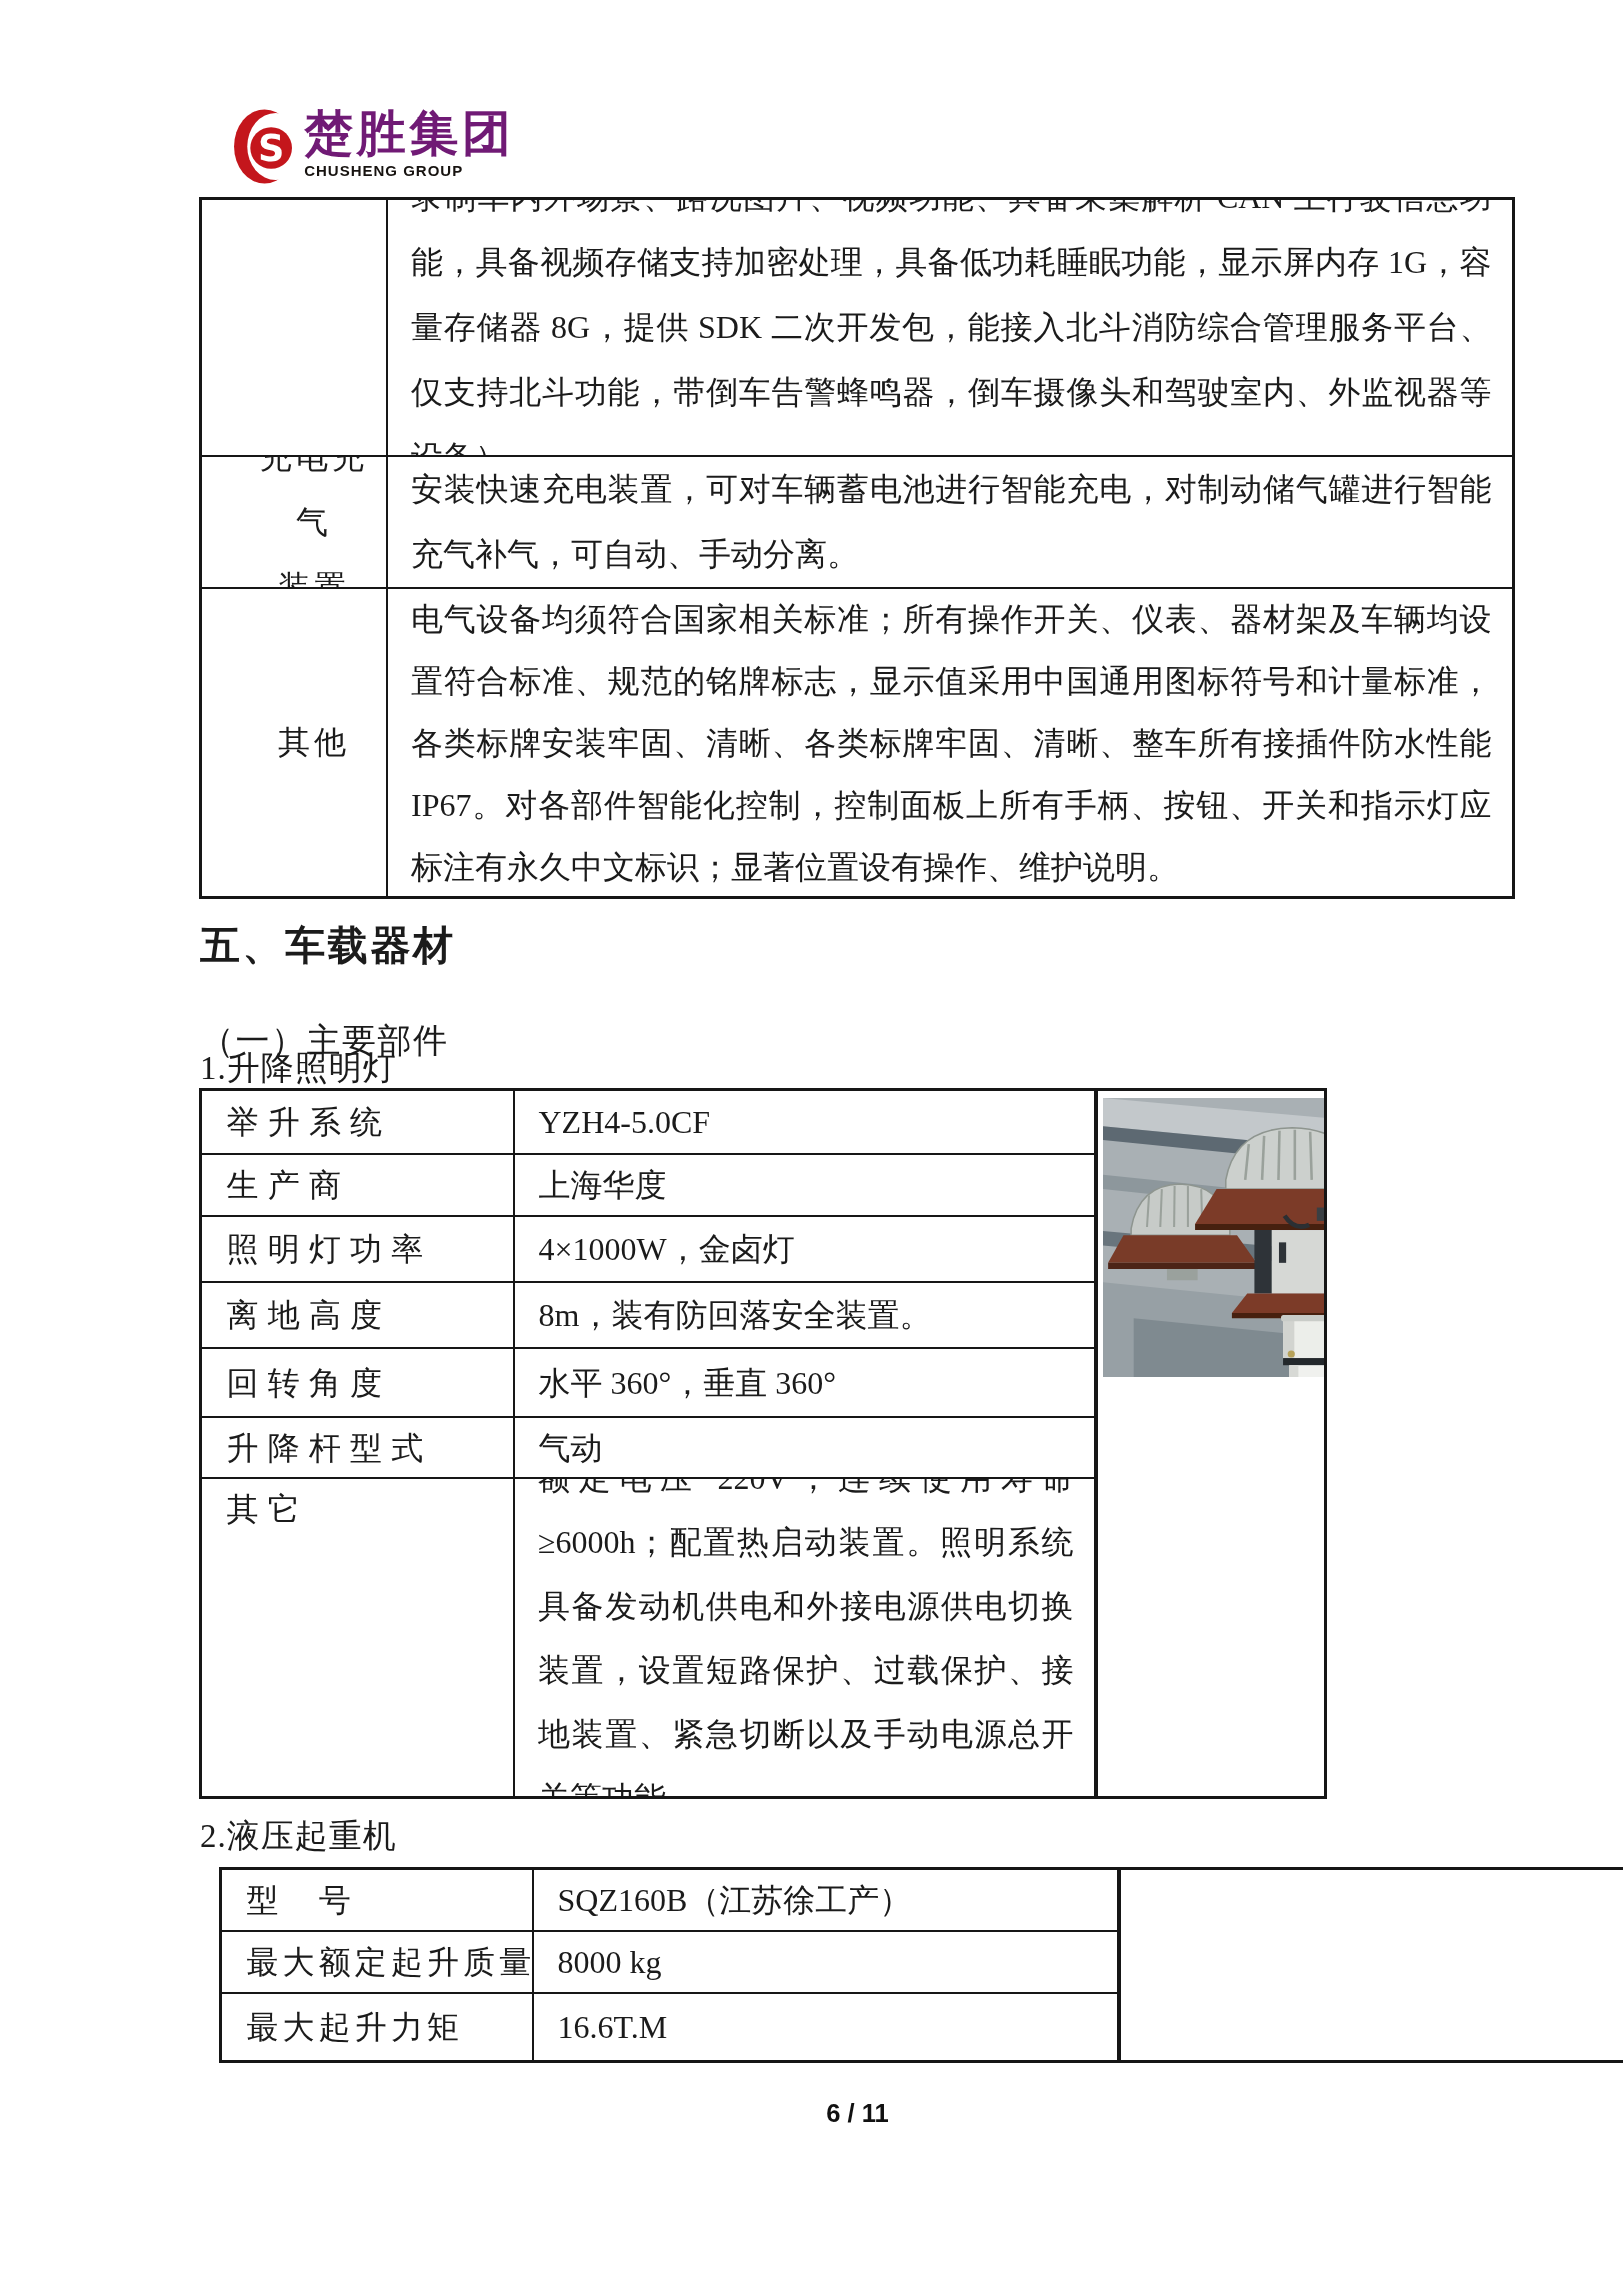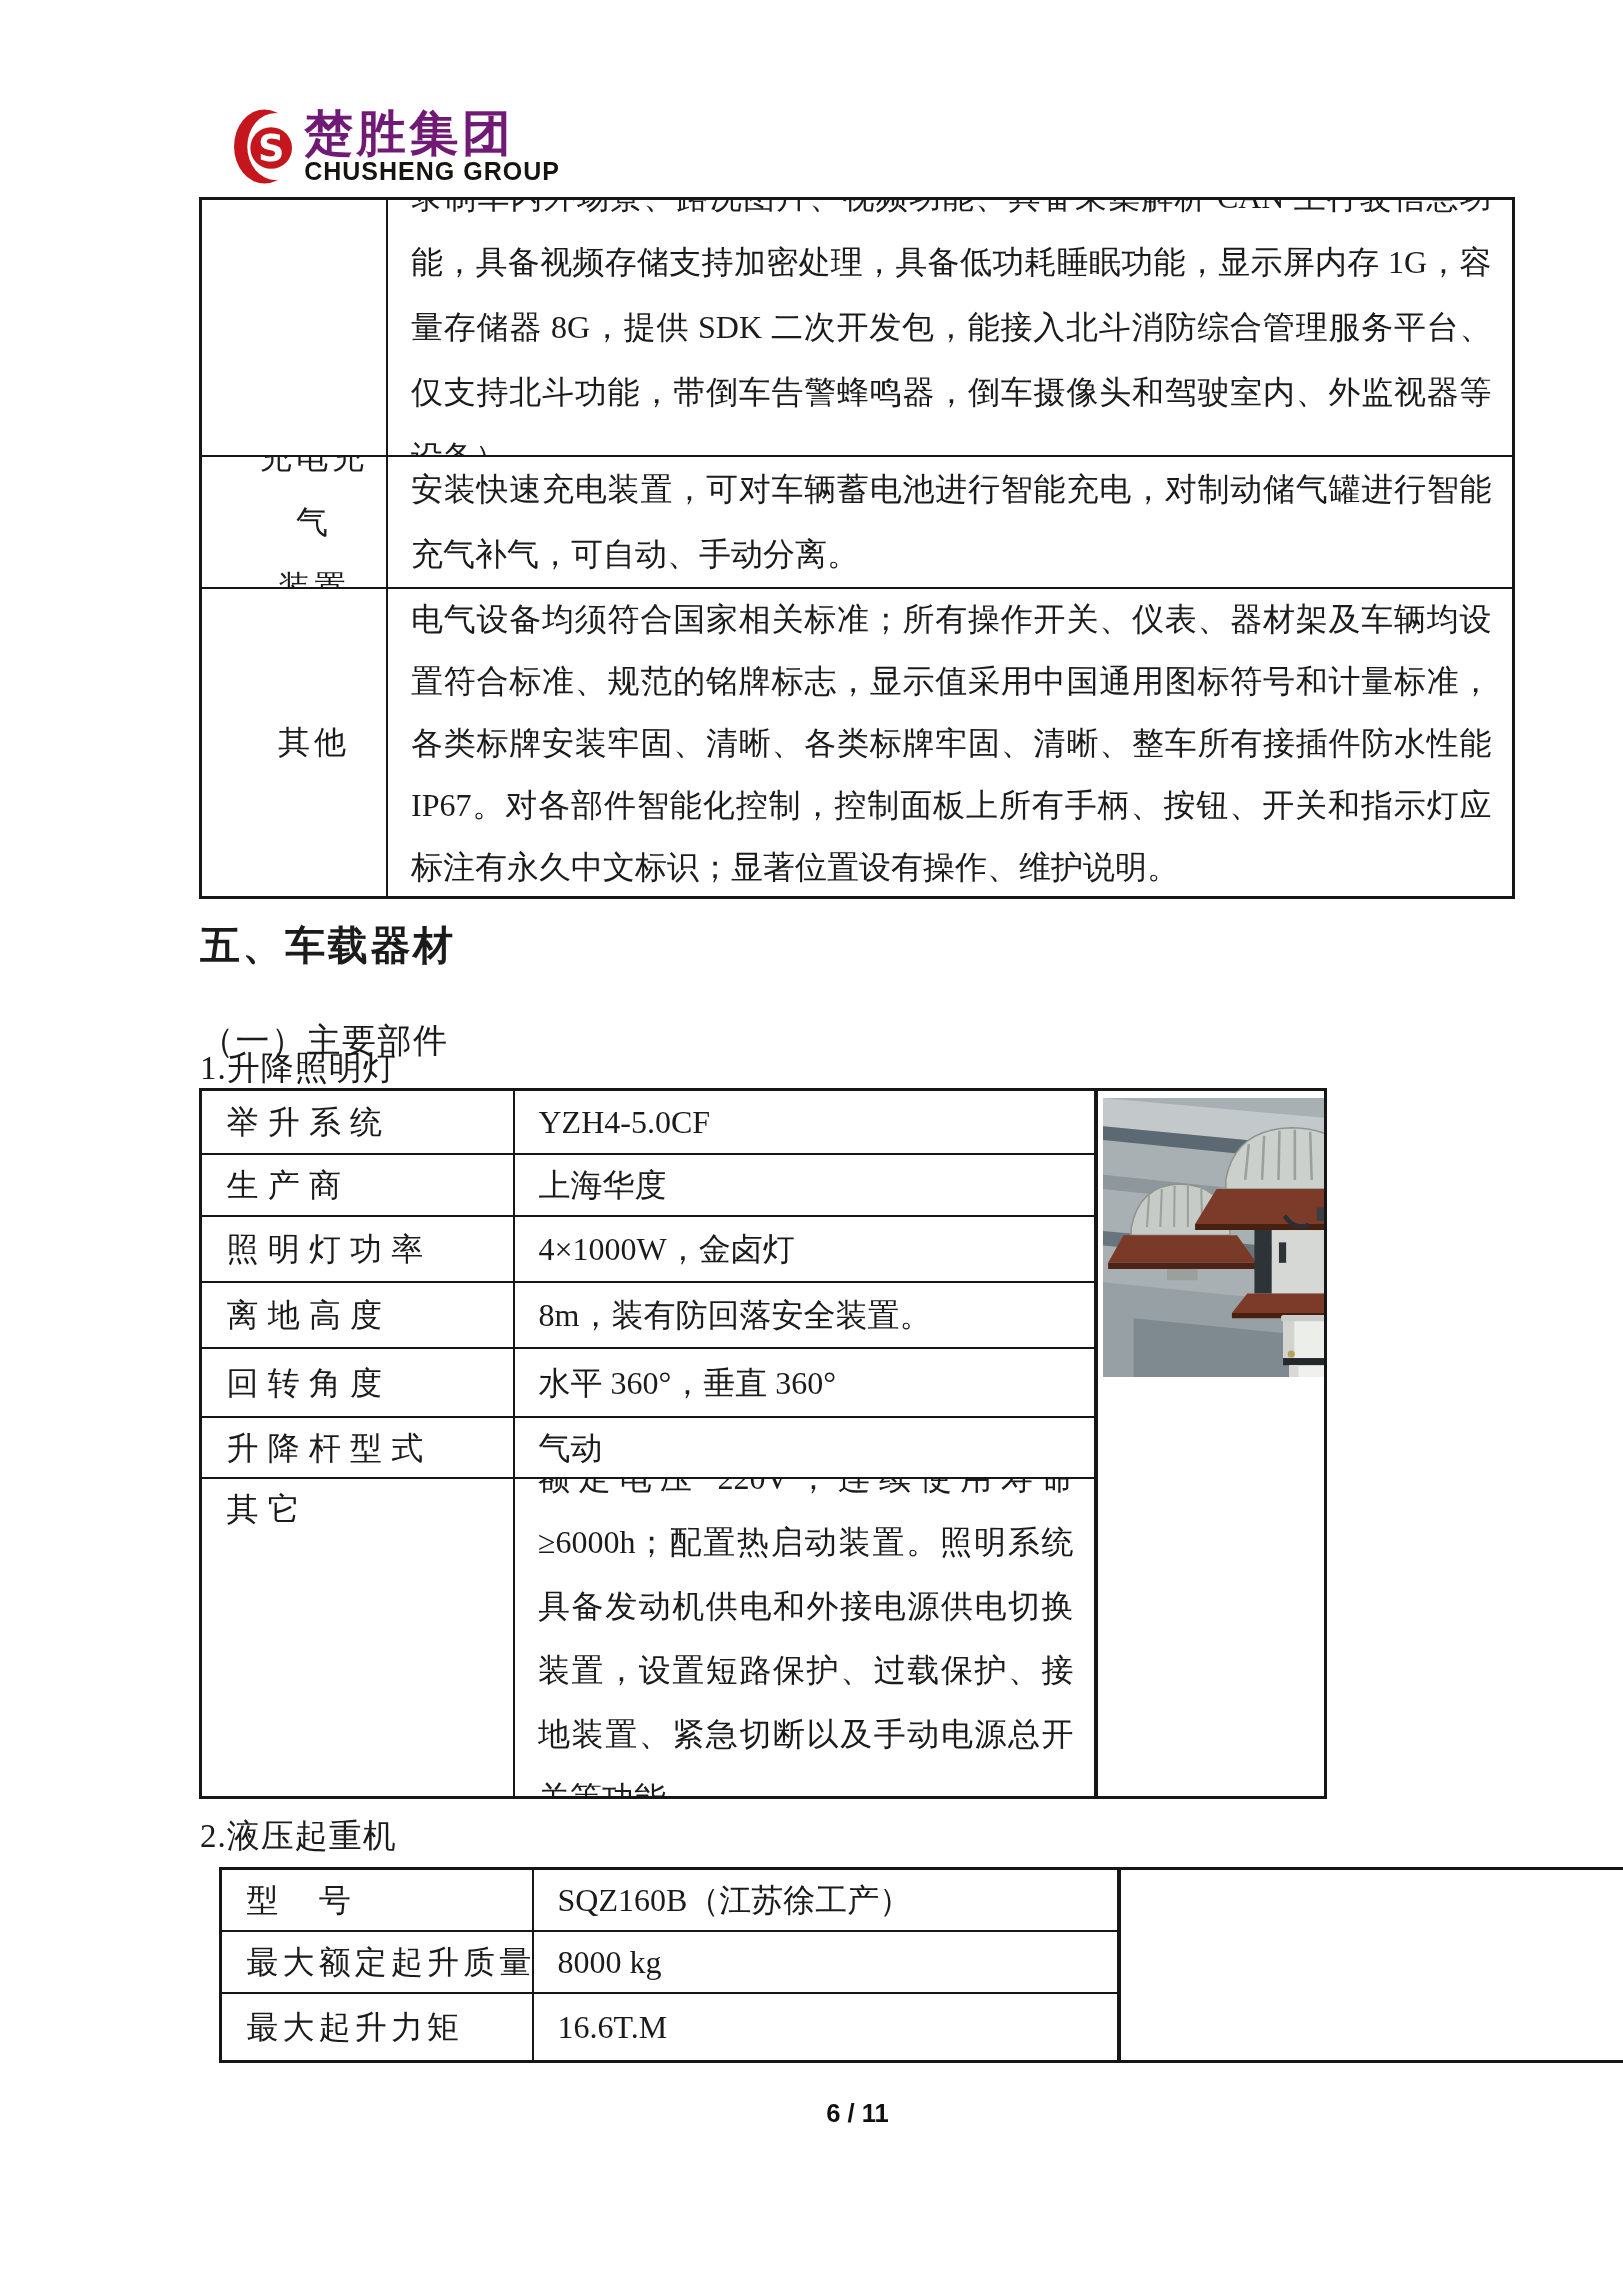--- a/index.html
+++ b/index.html
@@ -9,21 +9,21 @@
     background:#ffffff;
     font-family:"Liberation Serif","DejaVu Serif",serif;
     color:#1b1b1b;
     overflow:hidden;
   }
   
   .logo{position:absolute;left:231px;top:108px;display:flex;align-items:flex-start;}
   .logo-mark{width:62px;height:77px;margin-right:11.2px;}
   .logo-text{display:flex;flex-direction:column;}
   .logo-cn{font-family:"Liberation Sans","DejaVu Sans",sans-serif;font-weight:bold;font-size:49px;line-height:51px;letter-spacing:3.6px;color:#701a75;}
-  .logo-en{font-family:"Liberation Sans","DejaVu Sans",sans-serif;font-weight:bold;font-size:25px;line-height:22.5px;letter-spacing:1px;color:#171310;margin-top:1px;}
+  .logo-en{font-family:"Liberation Sans","DejaVu Sans",sans-serif;font-weight:bold;font-size:15px;line-height:22.5px;letter-spacing:1px;color:#171310;margin-top:1px;}
   
   .tbl{position:absolute;display:grid;border:3.1px solid #161616;box-sizing:border-box;background:#fff;}
   .cell{box-sizing:border-box;display:flex;align-items:center;font-size:32px;line-height:1.0;overflow:hidden;padding-left:40px;}
   .bb{border-bottom:2px solid #161616;}
   .br{border-right:2px solid #161616;}
   .lbl-center{justify-content:center;text-align:center;white-space:pre-line;line-height:65px;letter-spacing:4.1px;}
   .txt{padding:7.2px 20.4px 7.2px 23px;text-align:justify;}
   .lh127{line-height:65px;}
   .lh121{line-height:62px;}
   .lh125{line-height:64px;}

